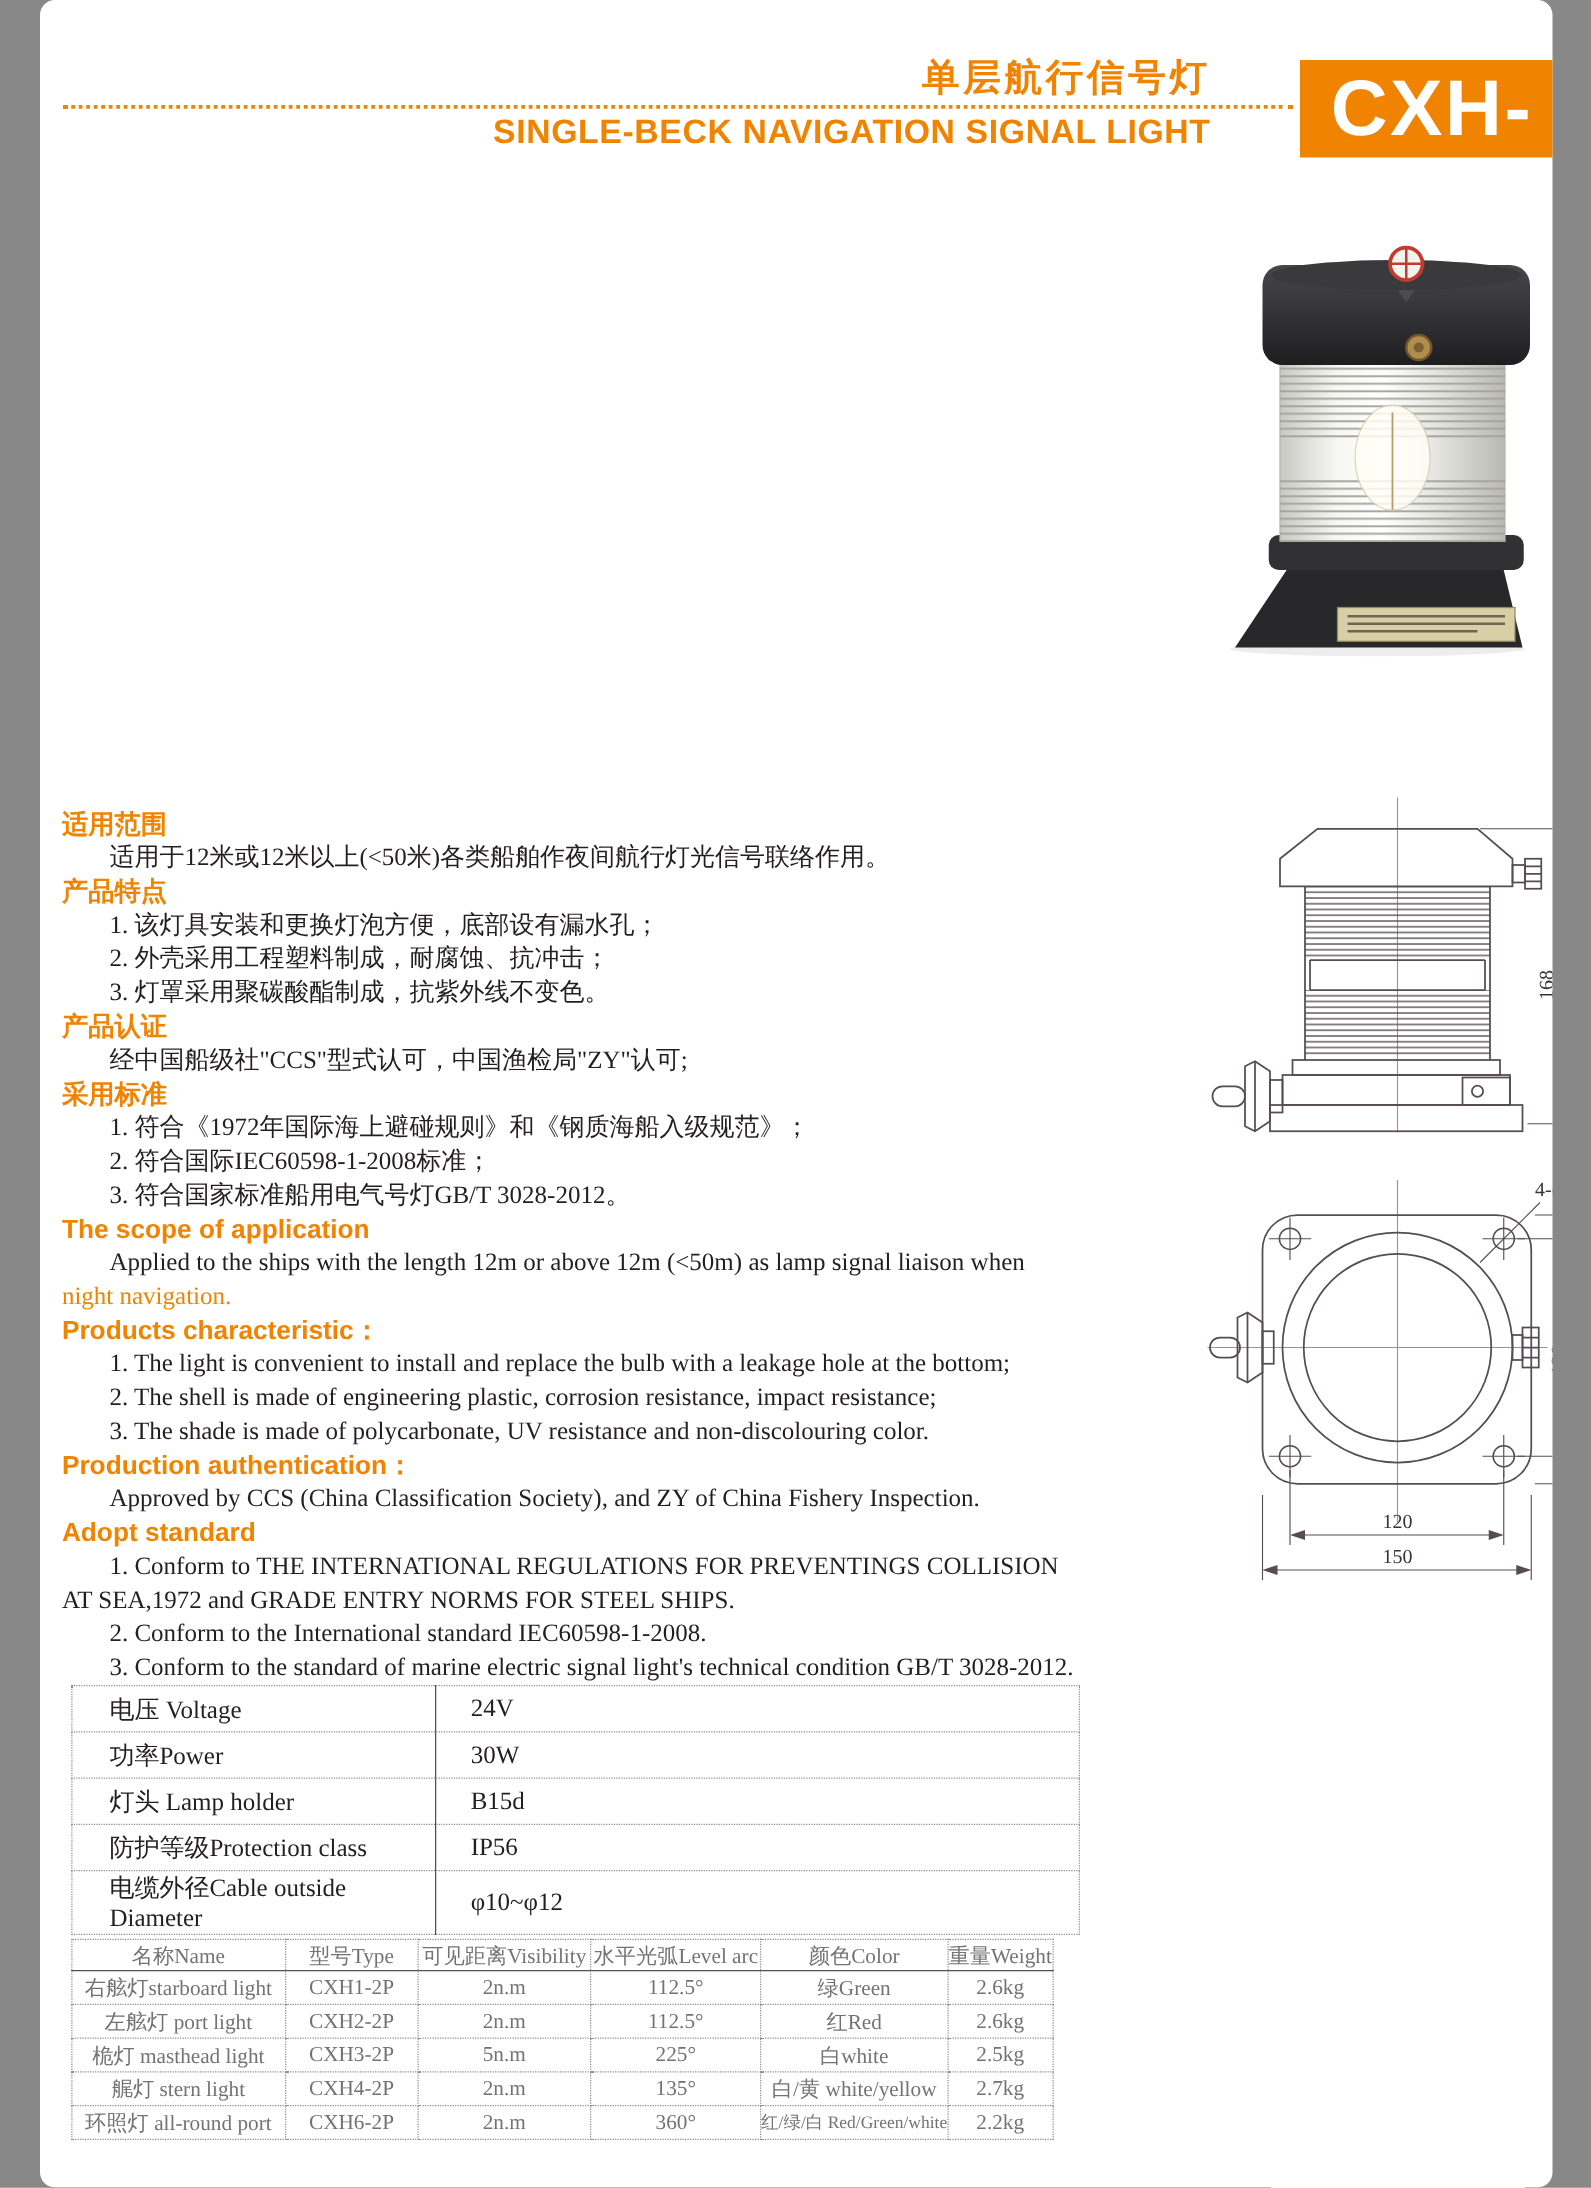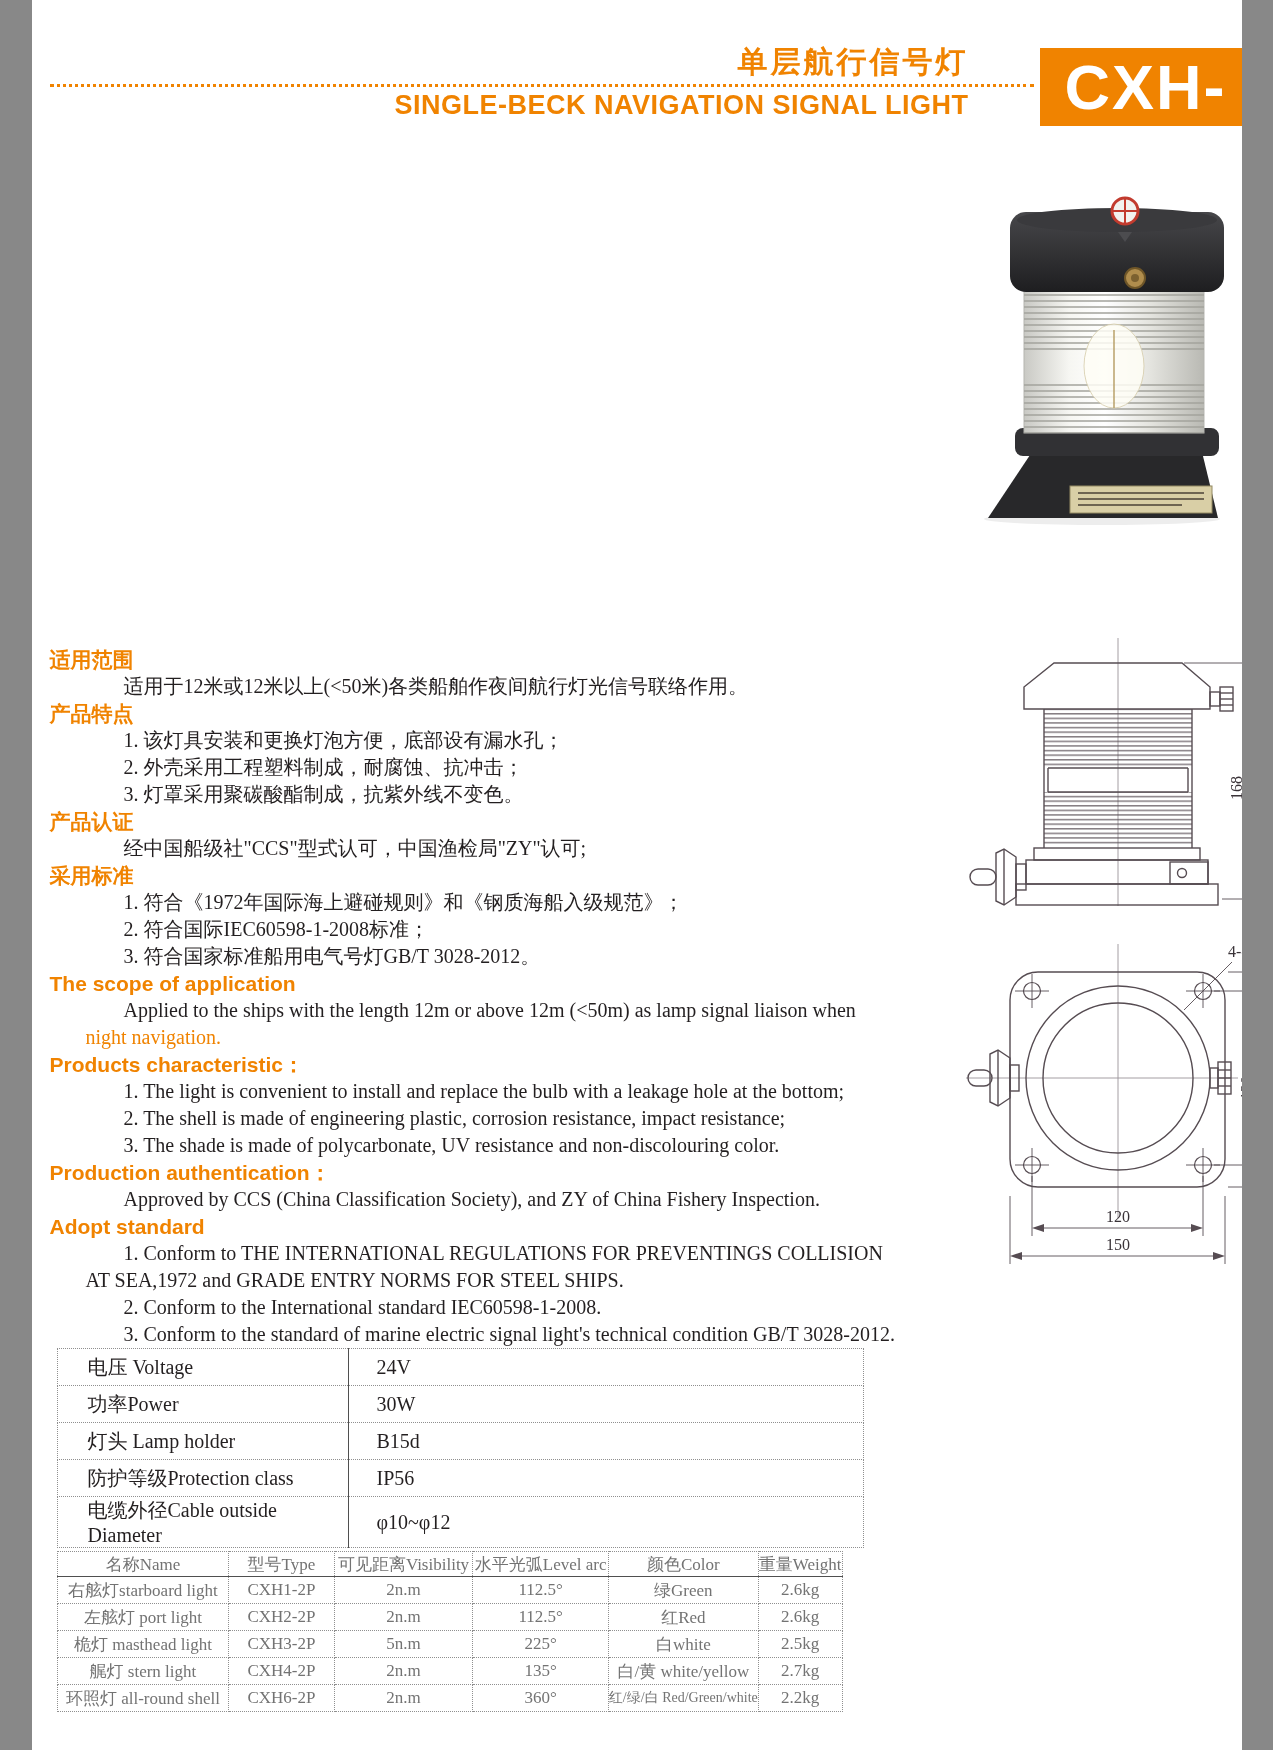--- a/index.html
+++ b/index.html
@@ -1,20 +1,20 @@
 <!DOCTYPE html>
 <html><head>
 <meta charset="utf-8">
 <style>
   * { margin:0; padding:0; box-sizing:border-box; }
   html,body { background:#888; }
   .page {
     position:relative; width:1210px; height:1750px; margin:0 auto;
     background:#ffffff; overflow:hidden;
-    font-family:"Liberation Serif","DejaVu Serif",serif; color:#231f20;
+    font-family:"Liberation Serif","DejaVu Serif",serif; color:#231f20;border-radius:12px;
   }
   
   .title-cn {
     position:absolute; right:273px; top:42px; font-size:30px; font-weight:bold;
     color:#F08300; font-family:"Liberation Sans","DejaVu Sans",sans-serif; letter-spacing:3px;
   }
   .dotted-rule {
     position:absolute; left:18px; top:84px; width:984px; height:0;
     border-top:3px dotted #F08300;
   }
@@ -27,21 +27,21 @@
     background:#F08300; color:#ffffff; text-align:center; line-height:78px;
     font-size:63px; font-weight:bold; letter-spacing:2px;
     font-family:"Liberation Sans","DejaVu Sans",sans-serif;
   }
   
   .text-col { position:absolute; left:18px; top:646px; width:1150px; }
   .h {
     font-size:21px; line-height:27px; font-weight:bold; color:#F08300;
     font-family:"Liberation Sans","DejaVu Sans",sans-serif; white-space:nowrap;
   }
-  .line { font-size:20px; line-height:27px; white-space:nowrap;margin-left:36px; }
+  .line { font-size:20px; line-height:27px; white-space:nowrap; }
   .line.ind { padding-left:38px; }
   .line.accent { color:#F08300; }
   
   .spec-table {
     position:absolute; left:25px; top:1348px; width:807px;
     border-collapse:collapse; font-size:20px; color:#231f20;
   }
   .spec-table td { border:1px dotted #8f8f8f; height:37px; }
   .spec-table td.k { width:291px; padding-left:30px; border-right:1px solid #4f4f4f; }
   .spec-table td.v { padding-left:28px; }
@@ -172,21 +172,21 @@
         </tr>
     <tr>
       <td>艉灯 stern light</td>
       <td>CXH4-2P</td>
       <td>2n.m</td>
       <td>135°</td>
       <td>白/黄 white/yellow</td>
       <td>2.7kg</td>
         </tr>
     <tr>
-      <td>环照灯 all-round shell</td>
+      <td>环照灯 all-round port</td>
       <td>CXH6-2P</td>
       <td>2n.m</td>
       <td>360°</td>
       <td class="sm">红/绿/白 Red/Green/white</td>
       <td>2.2kg</td>
         </tr>
   </tbody>
     </table>
 
   <svg class="art" width="343" height="1120" viewBox="930 160 343 1120">

